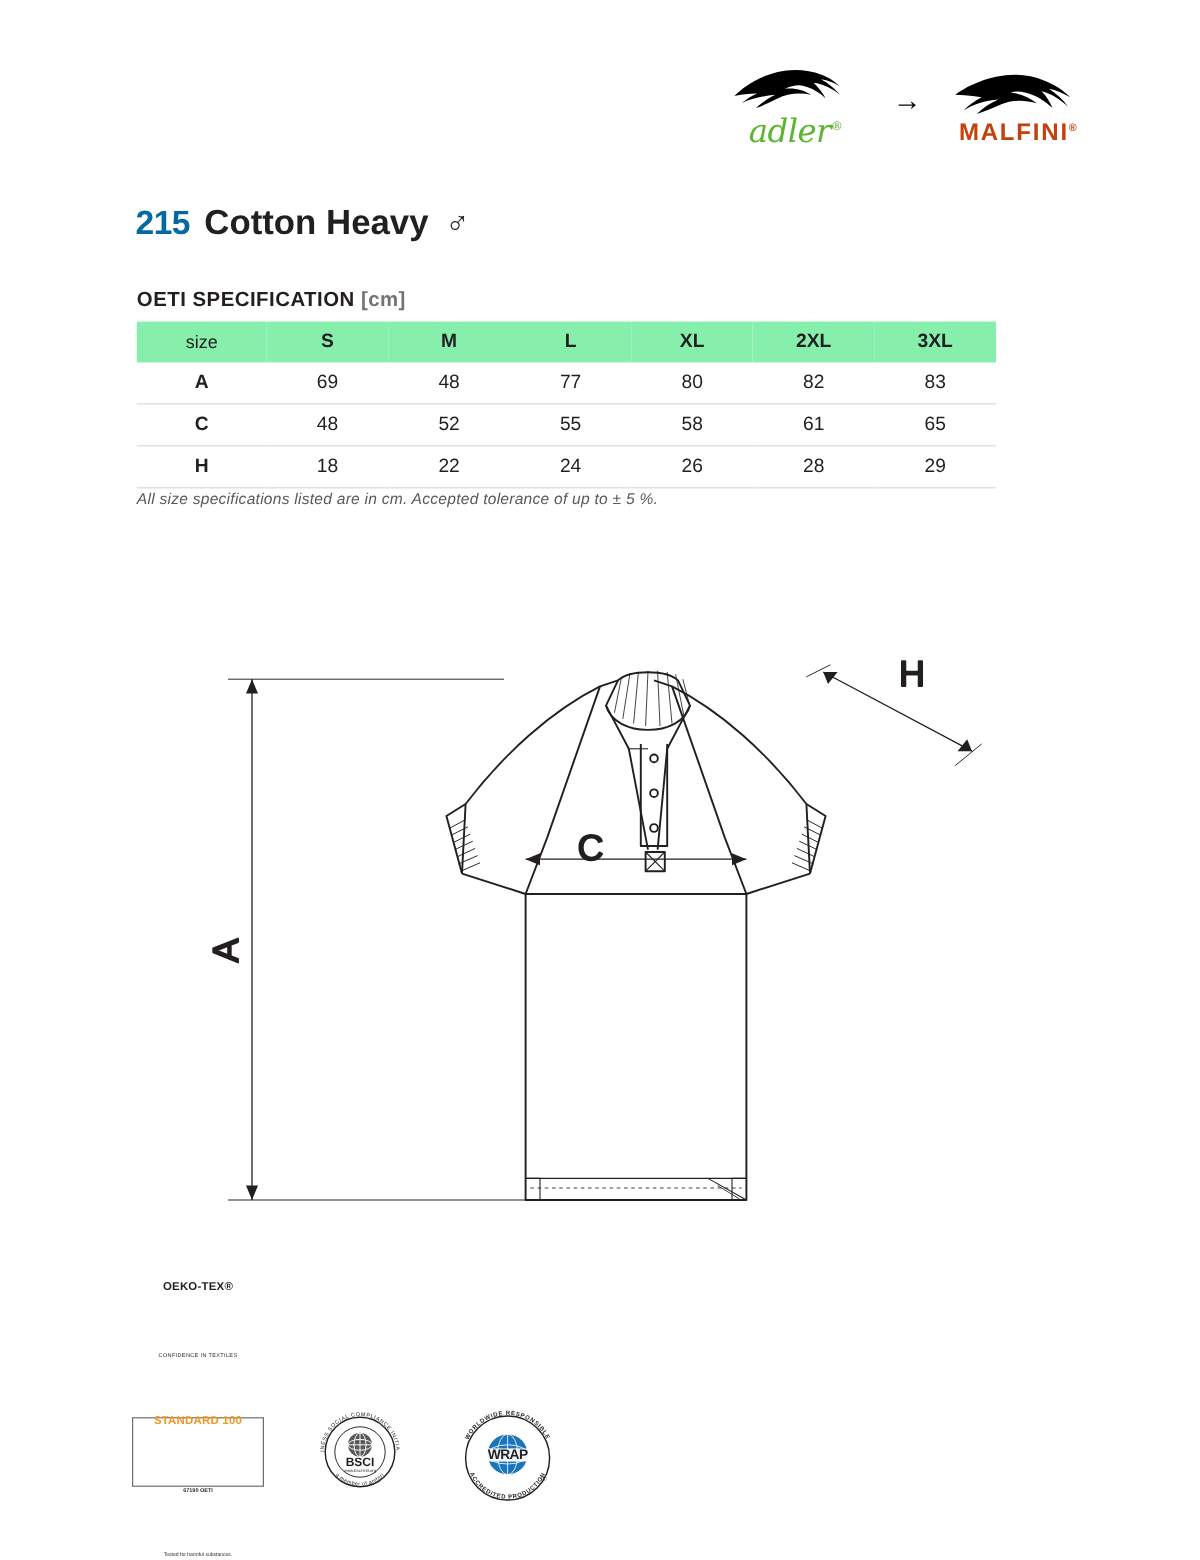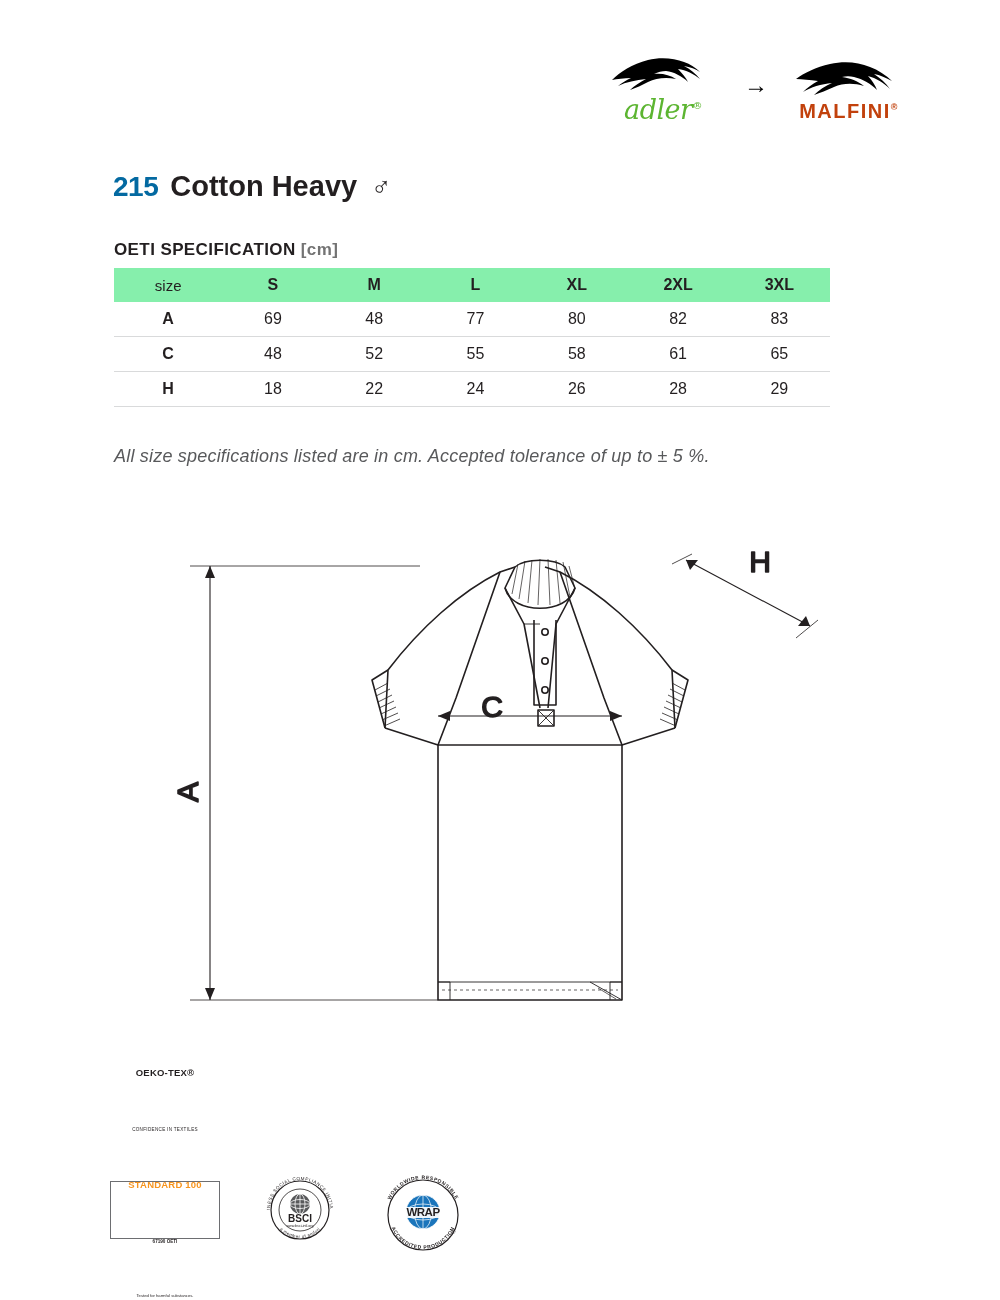--- a/index.html
+++ b/index.html
@@ -77,23 +77,22 @@
   table.sizes thead th{font-weight:bold;font-size:16px;}
   table.sizes thead th.lbl{font-weight:normal;font-size:15px;}
   table.sizes tbody tr{border-bottom:1px solid #d9dadb;}
   table.sizes tbody tr:last-child{border-bottom:1px solid #d9dadb;}
   table.sizes tbody td.rowlbl{font-weight:bold;}
   table.sizes col.c0{width:108px;}
   table.sizes col.cx{width:101px;}
 
   .note{
     position:absolute;left:114px;top:408px;
-    font-size:18px;font-style:italic;color:#58595b;
+    font-size:13px;font-style:italic;color:#58595b;
     letter-spacing:0.2px;
-    margin-top:38px;
   }
 
   
   .drawing{position:absolute;left:120px;top:520px;width:760px;height:540px;}
 
   
   .certs{
     position:absolute;left:110px;top:1172px;
     display:flex;align-items:center;gap:42px;
   }

